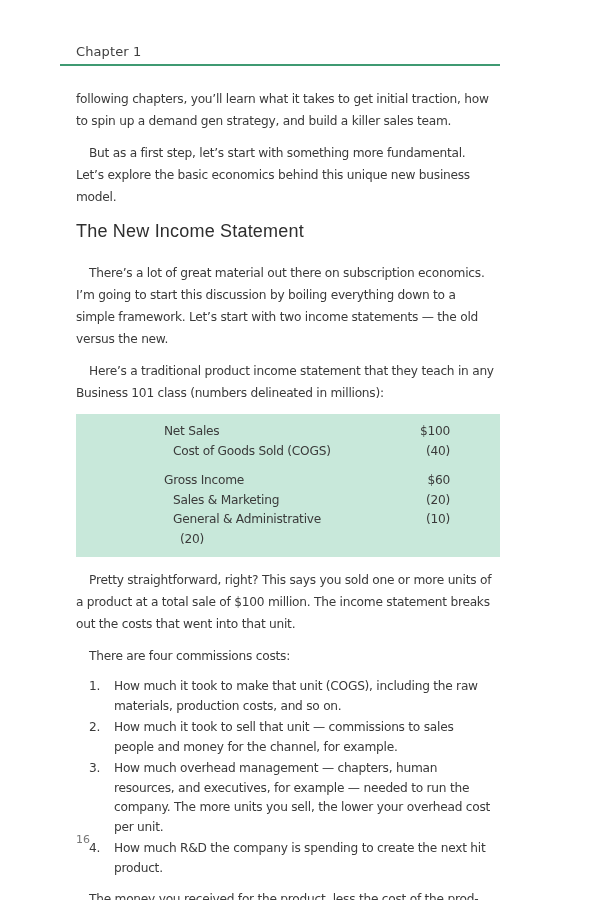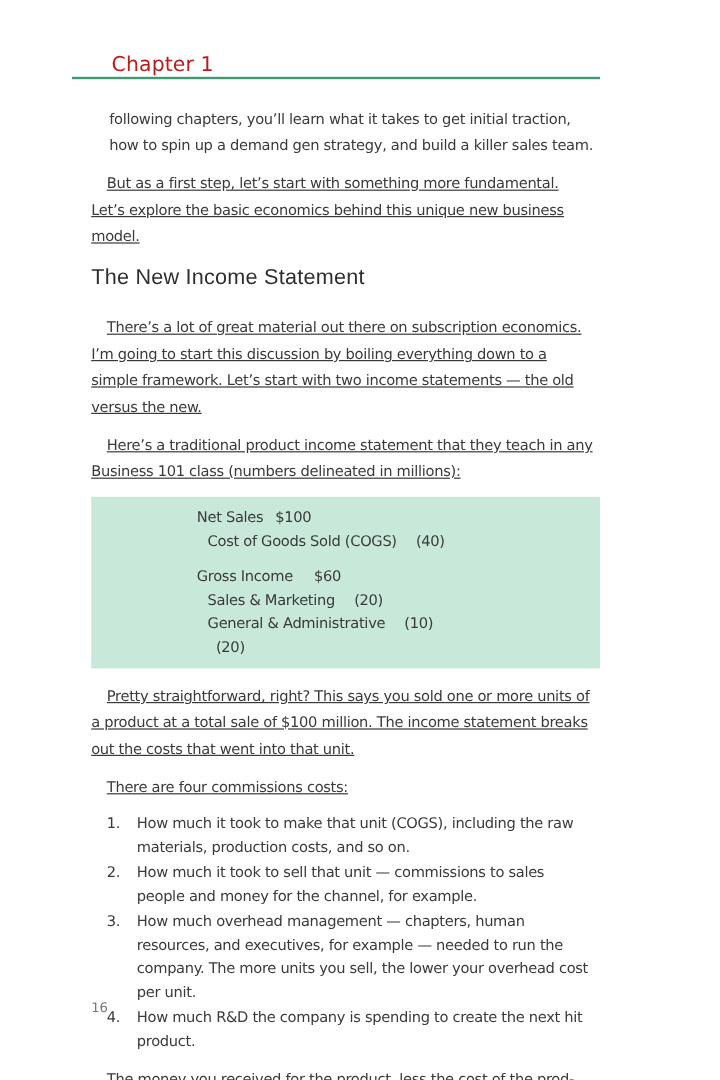--- a/index.html
+++ b/index.html
@@ -2,45 +2,45 @@
 <html><head>
 <meta charset="utf-8">
 <style>
   html, body { margin: 0; padding: 0; background: #ffffff; }
   body {
     width: 600px; height: 900px; position: relative; overflow: hidden;
     font-family: "DejaVu Sans", sans-serif;
     color: #3a3a3a;
   }
   .chapter-label {
-    position: absolute; left: 93px; top: 44px;
-    font-size: 17px; color: #b91c1c; letter-spacing: 0.1px;
+    position: absolute; left: 76px; top: 44px;
+    font-size: 13px; color: #404040; letter-spacing: 0.1px;
   }
   .header-rule {
     position: absolute; left: 60px; top: 64px; width: 440px; height: 2px;
     background: #3f9a72;
   }
   .page {
     position: absolute; left: 76px; top: 88px; width: 420px;
     font-size: 12.2px; line-height: 22px; letter-spacing: -0.25px;
   }
   p { margin: 0 0 10px 0; }
-  p.cont { text-indent: 0; margin-left: 15px; }
-  p.ind { text-indent: 13px; text-decoration: underline; }
+  p.cont { text-indent: 0; }
+  p.ind { text-indent: 13px; }
   h2 {
     font-family: "Liberation Sans", sans-serif;
     font-weight: normal; font-size: 18px; color: #2e2e2e;
     margin: 2px 0 18px 0; line-height: 26px; letter-spacing: 0.2px;
   }
   .statement {
     background: #c8e8da; margin: 4px 0 12px 0; padding: 8px 0 8px 0;
     width: 424px;
   }
   .st-row {
-    display: flex; justify-content: flex-start;
+    display: flex; justify-content: space-between;
     width: 286px; margin-left: 88px; line-height: 19.5px; font-size: 12.2px;
   }
   .st-row.sub .st-label { padding-left: 9px; }
   .st-row .st-val { text-align: right; min-width: 40px; }
   .st-gap { height: 10px; }
   ol { margin: 0 0 10px 0; padding: 0; list-style: none; }
   ol li { display: flex; line-height: 19.5px; margin-bottom: 2px; }
   ol li .num { width: 38px; flex: none; padding-left: 13px; box-sizing: border-box; color: #3a3a3a; }
   ol li .txt { flex: 1; width: 370px; }
   .page-number {

